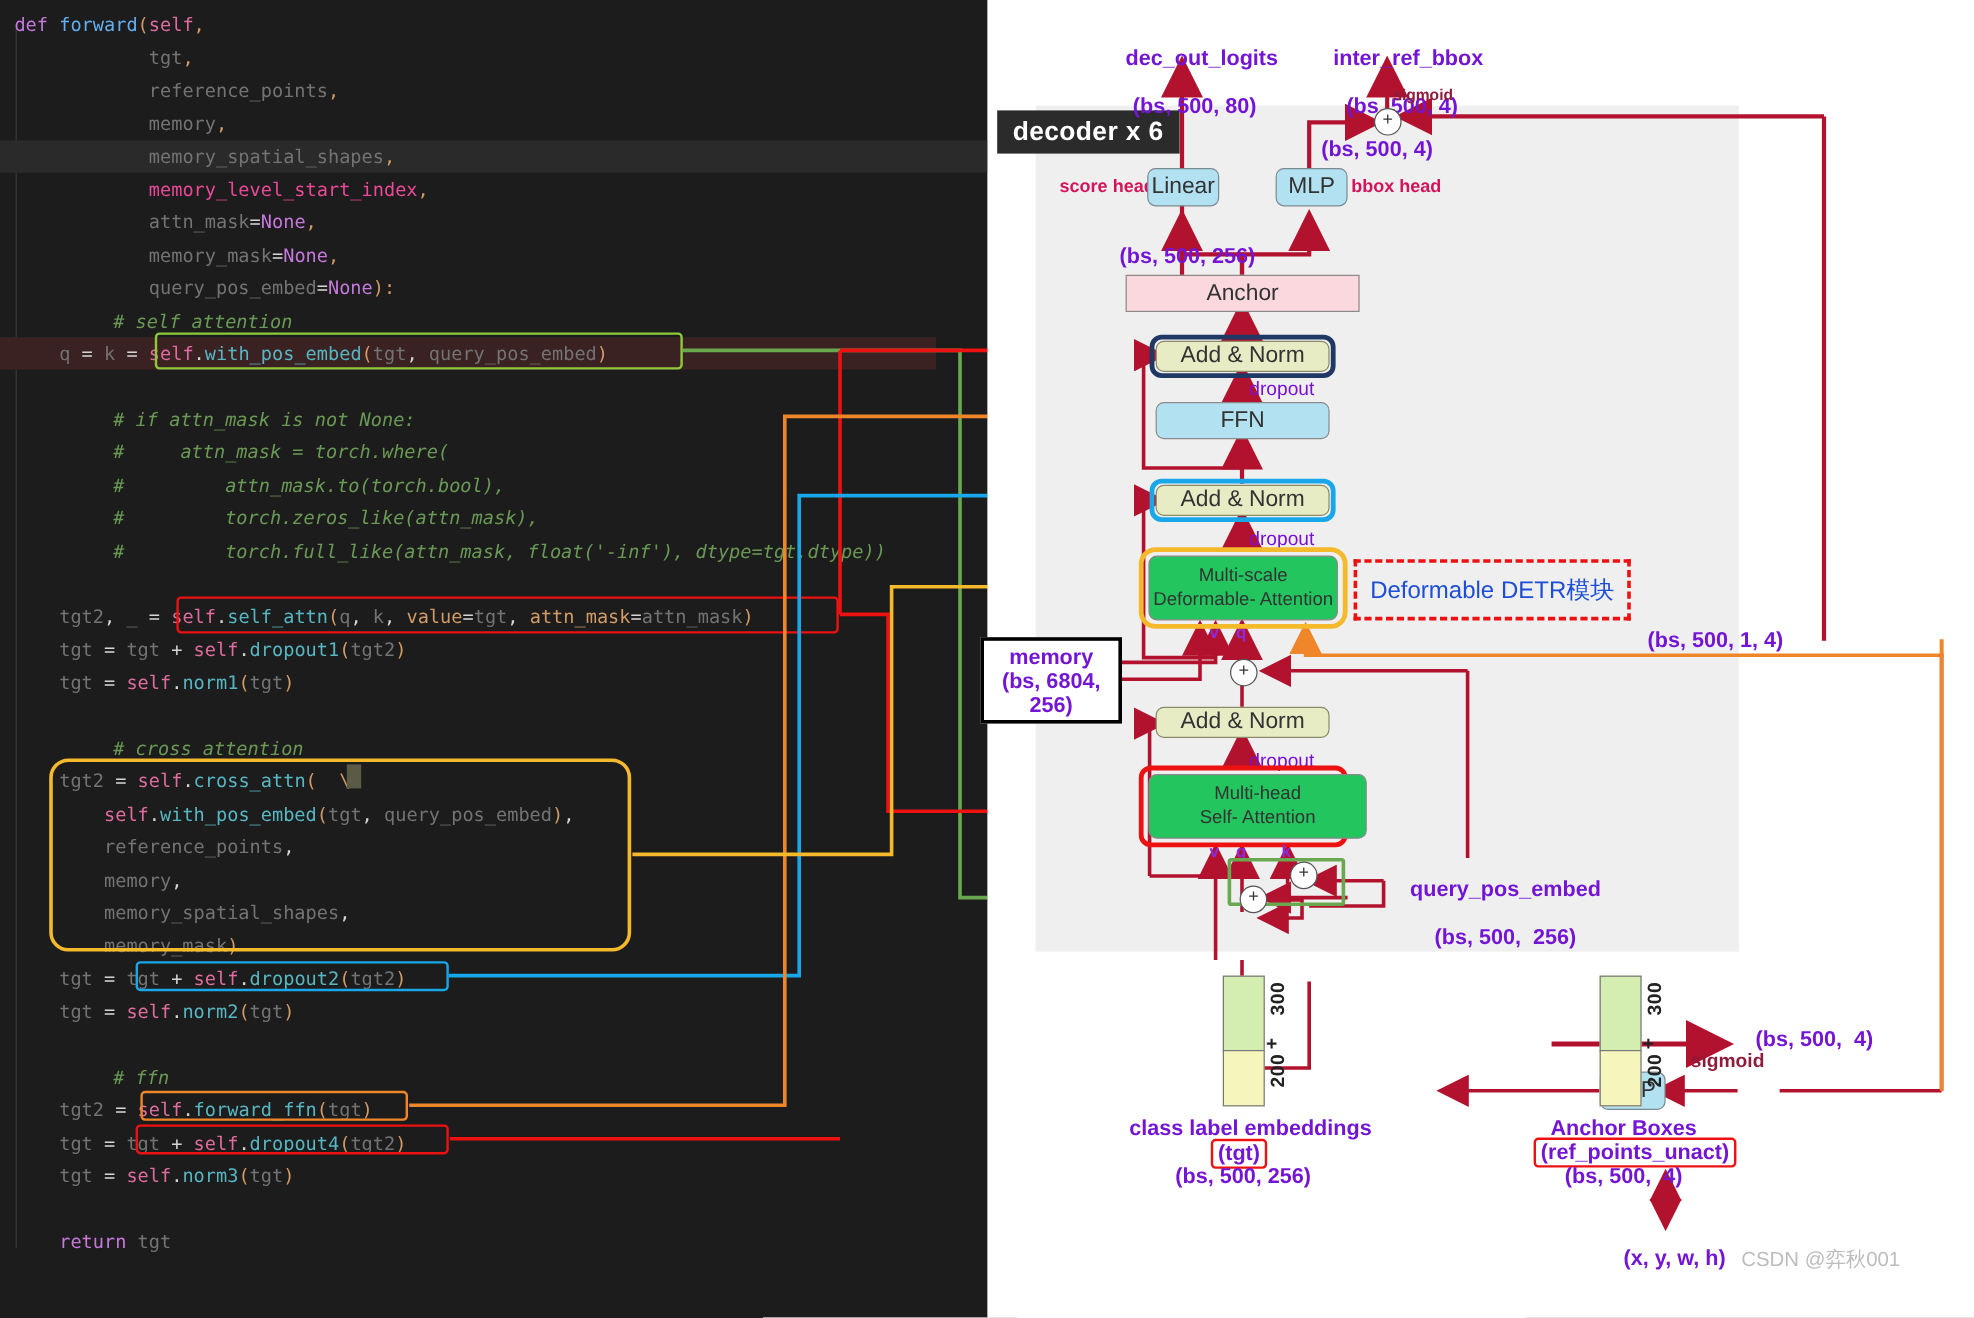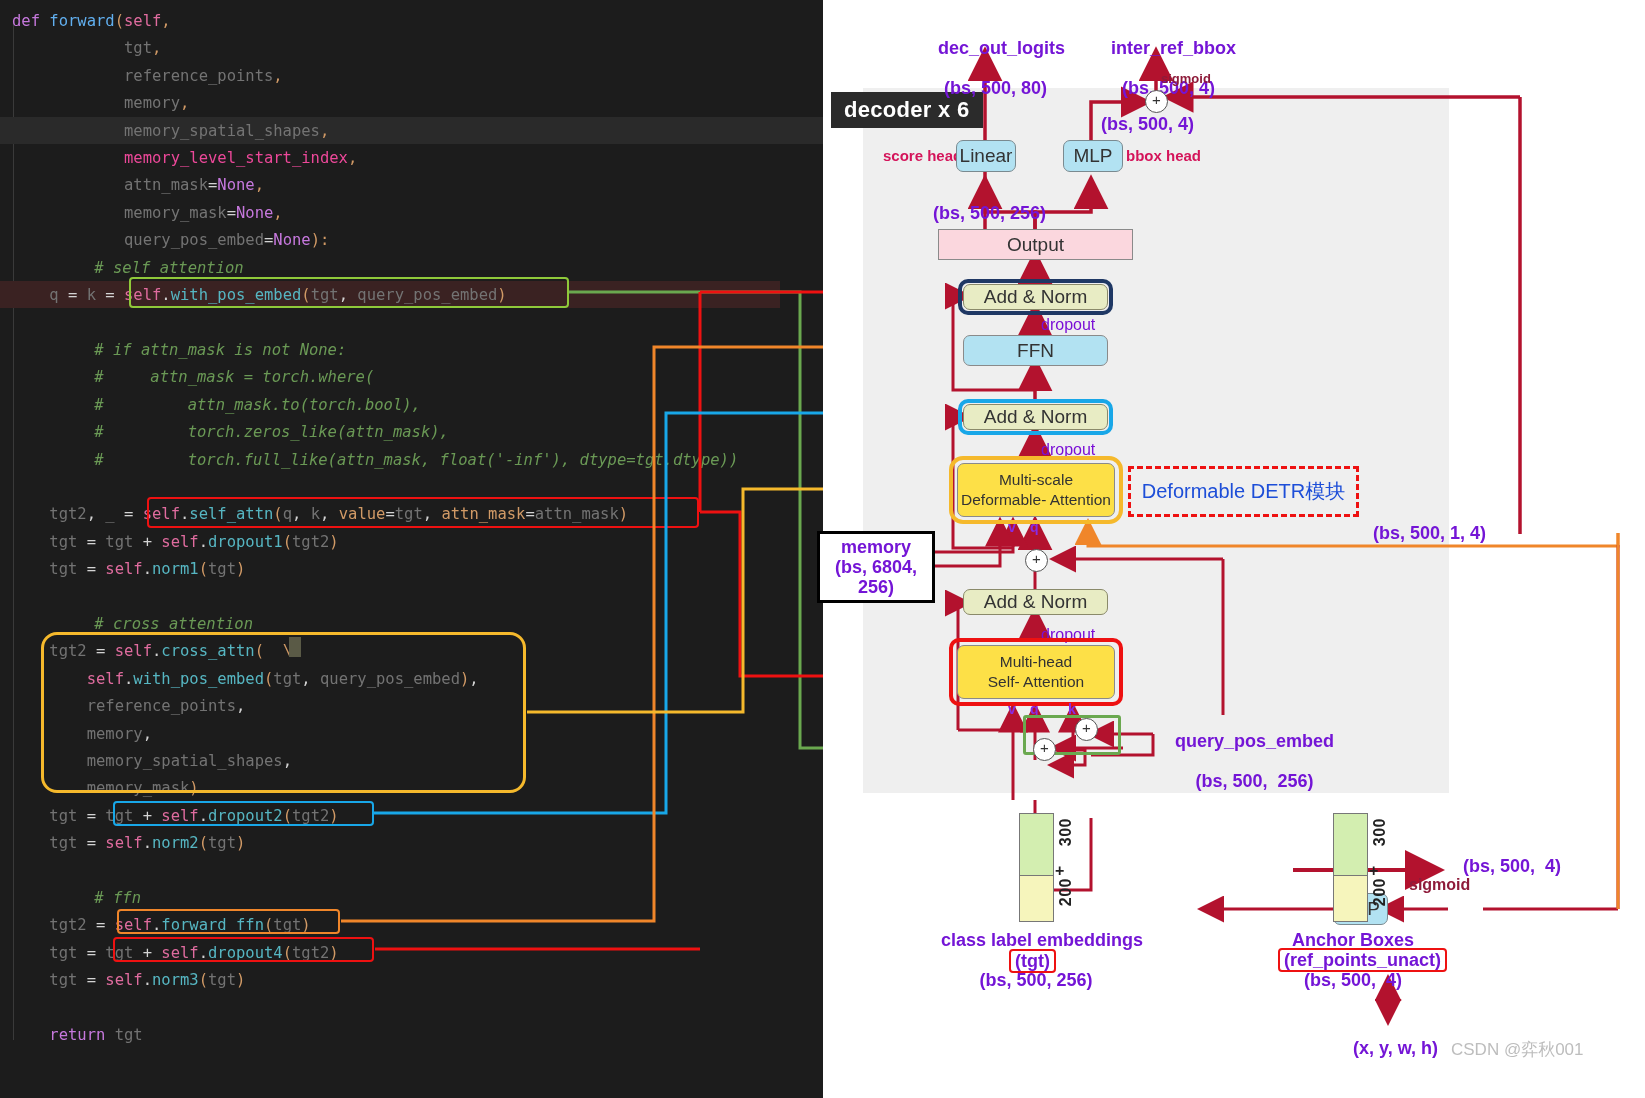--- a/index.html
+++ b/index.html
@@ -38,21 +38,21 @@
               background:#efefef;}
   .dec-title{position:absolute;left:8px;top:92px;background:#2b2b2b;color:#fff;
              font-weight:bold;font-size:22px;padding:5px 13px;letter-spacing:.3px;}
 
   .node{position:absolute;box-sizing:border-box;display:flex;align-items:center;
         justify-content:center;text-align:center;color:#333;}
   .n-blue{background:#b2e2f2;border:1.5px solid #7a8a90;border-radius:7px;font-size:19px;}
   .n-pink{background:#fbd7de;border:1.5px solid #8a8a8a;font-size:19px;}
   .n-olive{background:#e8ecc4;border:1.5px solid #8a8a6a;border-radius:7px;font-size:19px;}
   .n-ffn{background:#b2e2f2;border:1.5px solid #8a8a8a;border-radius:7px;font-size:19px;}
-  .n-orange{background:#fde047;border:1.5px solid #8a8a8a;border-radius:7px;
+  .n-orange{background:#22c55e;border:1.5px solid #8a8a8a;border-radius:7px;
             font-size:15.5px;line-height:20px;text-align:center;}
   .ring{position:absolute;box-sizing:border-box;border-radius:10px;}
 
   .lbl{position:absolute;white-space:pre;}
   .lbl-purple{color:#7415d6;font-weight:bold;font-size:18px;line-height:20px;}
   .lbl-purple2{color:#7a0fd6;font-size:16px;}
   .lbl-red{color:#d4145a;font-weight:bold;font-size:15px;}
   .lbl-dark{color:#8e1b3a;font-weight:bold;font-size:13px;}
   .qkv{color:#8a2be2;font-weight:bold;font-size:14px;}
 
@@ -270,21 +270,21 @@
   <div class="plus" style="left:322px;top:90px">+</div>
   <div class="lbl lbl-purple" style="left:278px;top:114px">(bs, 500, 4)</div>
 
   <div class="lbl lbl-red" style="left:60px;top:147px">score head</div>
   <div class="node n-blue" style="left:133px;top:140px;width:60px;height:32px">Linear</div>
   <div class="node n-blue" style="left:240px;top:140px;width:60px;height:32px">MLP</div>
   <div class="lbl lbl-red" style="left:303px;top:147px">bbox head</div>
 
   <div class="lbl lbl-purple" style="left:110px;top:203px">(bs, 500, 256)</div>
 
-  <div class="node n-pink" style="left:115px;top:229px;width:195px;height:31px">Output</div>
+  <div class="node n-pink" style="left:115px;top:229px;width:195px;height:31px">Anchor</div>
 
   <div class="ring" style="left:135px;top:279px;width:155px;height:36px;border:4px solid #1f3864;"></div>
   <div class="node n-olive" style="left:140px;top:284px;width:145px;height:26px">Add &amp; Norm</div>
   <div class="lbl lbl-purple2" style="left:218px;top:316px">dropout</div>
 
   <div class="node n-ffn" style="left:140px;top:335px;width:145px;height:31px">FFN</div>
 
   <div class="ring" style="left:135px;top:399px;width:155px;height:36px;border:4px solid #18a7e8;"></div>
   <div class="node n-olive" style="left:140px;top:404px;width:145px;height:26px">Add &amp; Norm</div>
   <div class="lbl lbl-purple2" style="left:218px;top:441px">dropout</div>
@@ -304,21 +304,21 @@
     <div class="lbl-purple" style="position:static">(bs, 6804, 256)</div>
   </div>
 
   <div class="plus" style="left:202px;top:549px">+</div>
   <div class="lbl lbl-purple" style="left:550px;top:523px">(bs, 500, 1, 4)</div>
 
   <div class="node n-olive" style="left:140px;top:589px;width:145px;height:26px;border-radius:7px">Add &amp; Norm</div>
   <div class="lbl lbl-purple2" style="left:218px;top:626px">dropout</div>
 
   <div class="ring" style="left:126px;top:638px;width:174px;height:68px;border:4px solid #ee1111;"></div>
-  <div class="node n-orange" style="left:134px;top:645px;width:158px;height:54px;flex-direction:column">
+  <div class="node n-orange" style="left:134px;top:645px;width:182px;height:54px;flex-direction:column">
     <span>Multi-head</span>
     <span>Self- Attention</span>
   </div>
   <div class="lbl qkv" style="left:185px;top:701px">v</div>
   <div class="lbl qkv" style="left:207px;top:701px">q</div>
   <div class="lbl qkv" style="left:245px;top:701px">k</div>
 
   <div class="ring" style="left:200px;top:715px;width:98px;height:40px;border:3px solid #6aa84f;border-radius:3px;"></div>
   <div class="plus" style="left:252px;top:718px">+</div>
   <div class="plus" style="left:210px;top:738px">+</div>

